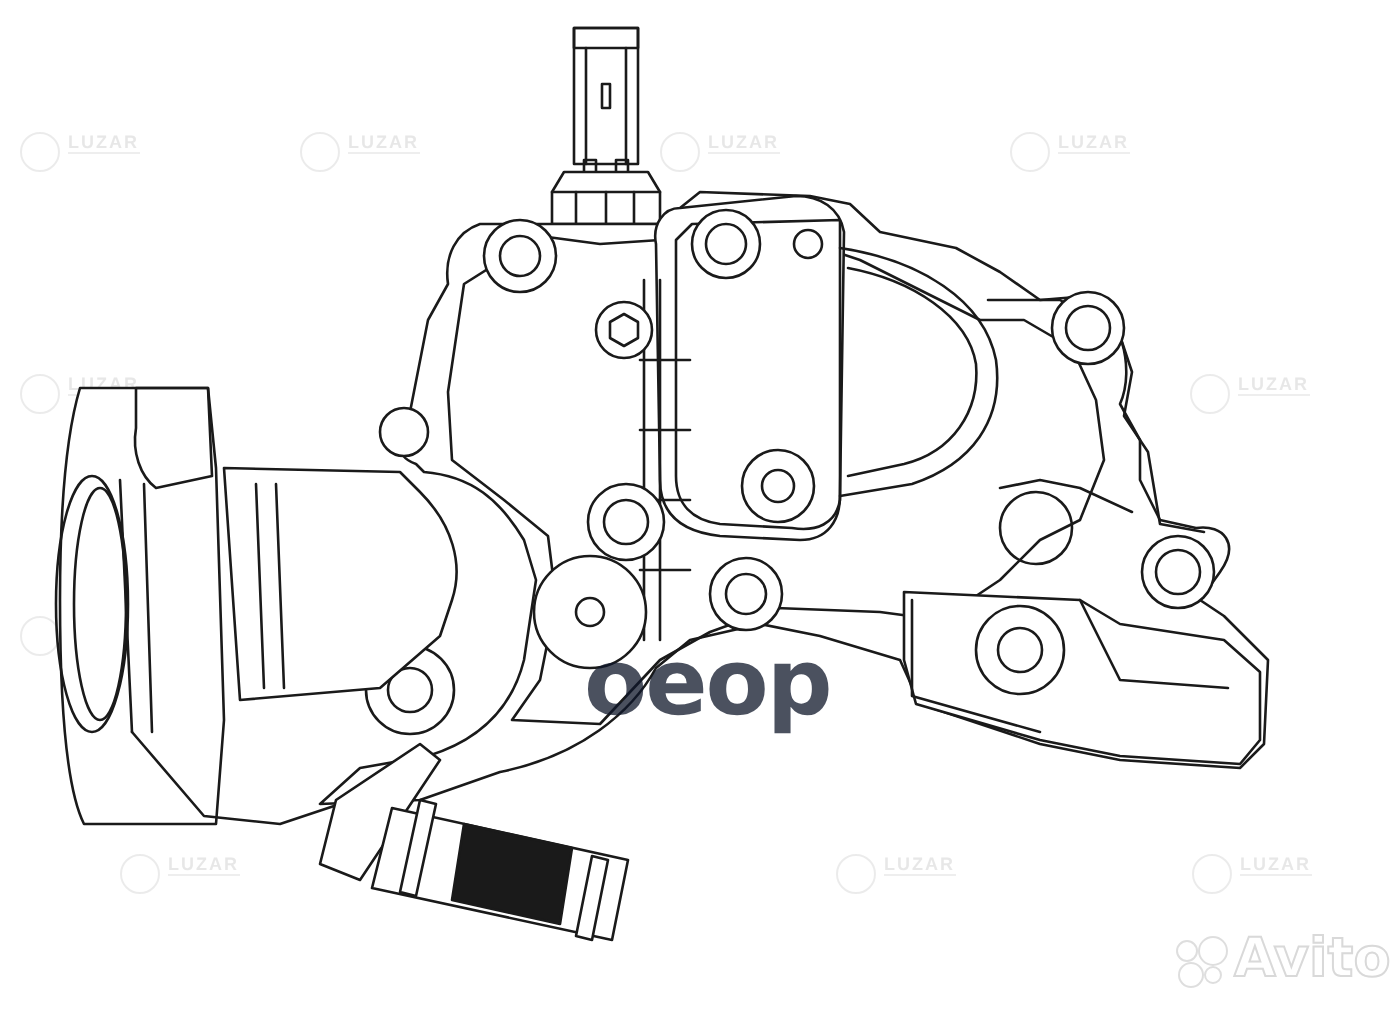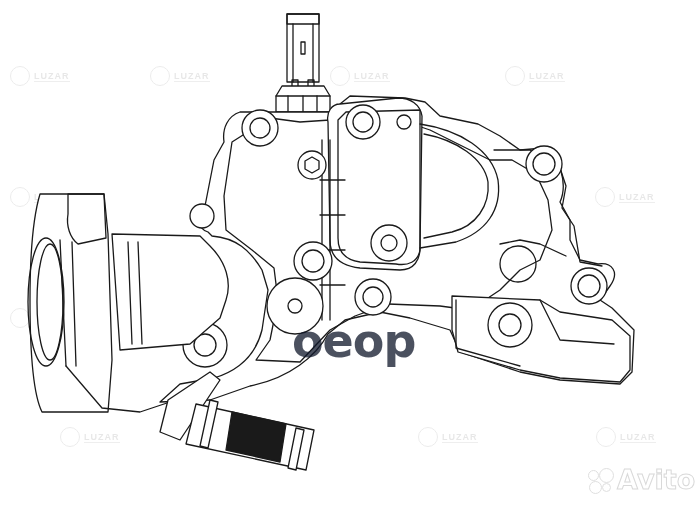--- a/index.html
+++ b/index.html
@@ -1,18 +1,18 @@
 <!DOCTYPE html>
 <html><head>
 <meta charset="utf-8">
 <style>
   html, body { margin:0; padding:0; background:#ffffff; }
   body { width:695px; height:508px; position:relative; overflow:hidden; font-family:"Liberation Sans", sans-serif; }
   #canvas { position:absolute; left:0; top:0; width:695px; height:508px; }
-  .wm { position:absolute; display:flex; align-items:center; gap:4px; opacity:0.35; }
+  .wm { position:absolute; display:flex; align-items:flex-start; gap:4px; opacity:0.35; }
   .wm-logo { width:20px; height:20px; border:1.5px solid #c8c8c8; border-radius:50%; box-sizing:border-box; }
   .wm-text { font-size:9px; letter-spacing:1px; color:#bdbdbd; font-weight:bold; border-bottom:1px solid #d0d0d0; }
   .oeor { position:absolute; left:292px; top:314px; font-size:46px; font-weight:bold; color:#0f172a; opacity:0.75; letter-spacing:-1px; font-family:"DejaVu Sans", sans-serif; }
   .avito { position:absolute; left:588px; top:464px; display:flex; align-items:center; gap:3px; opacity:0.92; }
   .avito-dots { position:relative; width:26px; height:24px; }
   .avito-dots span { position:absolute; border-radius:50%; background:#ffffff; border:1px solid #dcdcdc; }
   .avito-text { font-size:27px; color:#ffffff; font-weight:bold; -webkit-text-stroke:1px #d6d6d6; font-family:"DejaVu Sans", sans-serif; }
 </style>
 </head>
 <body>

